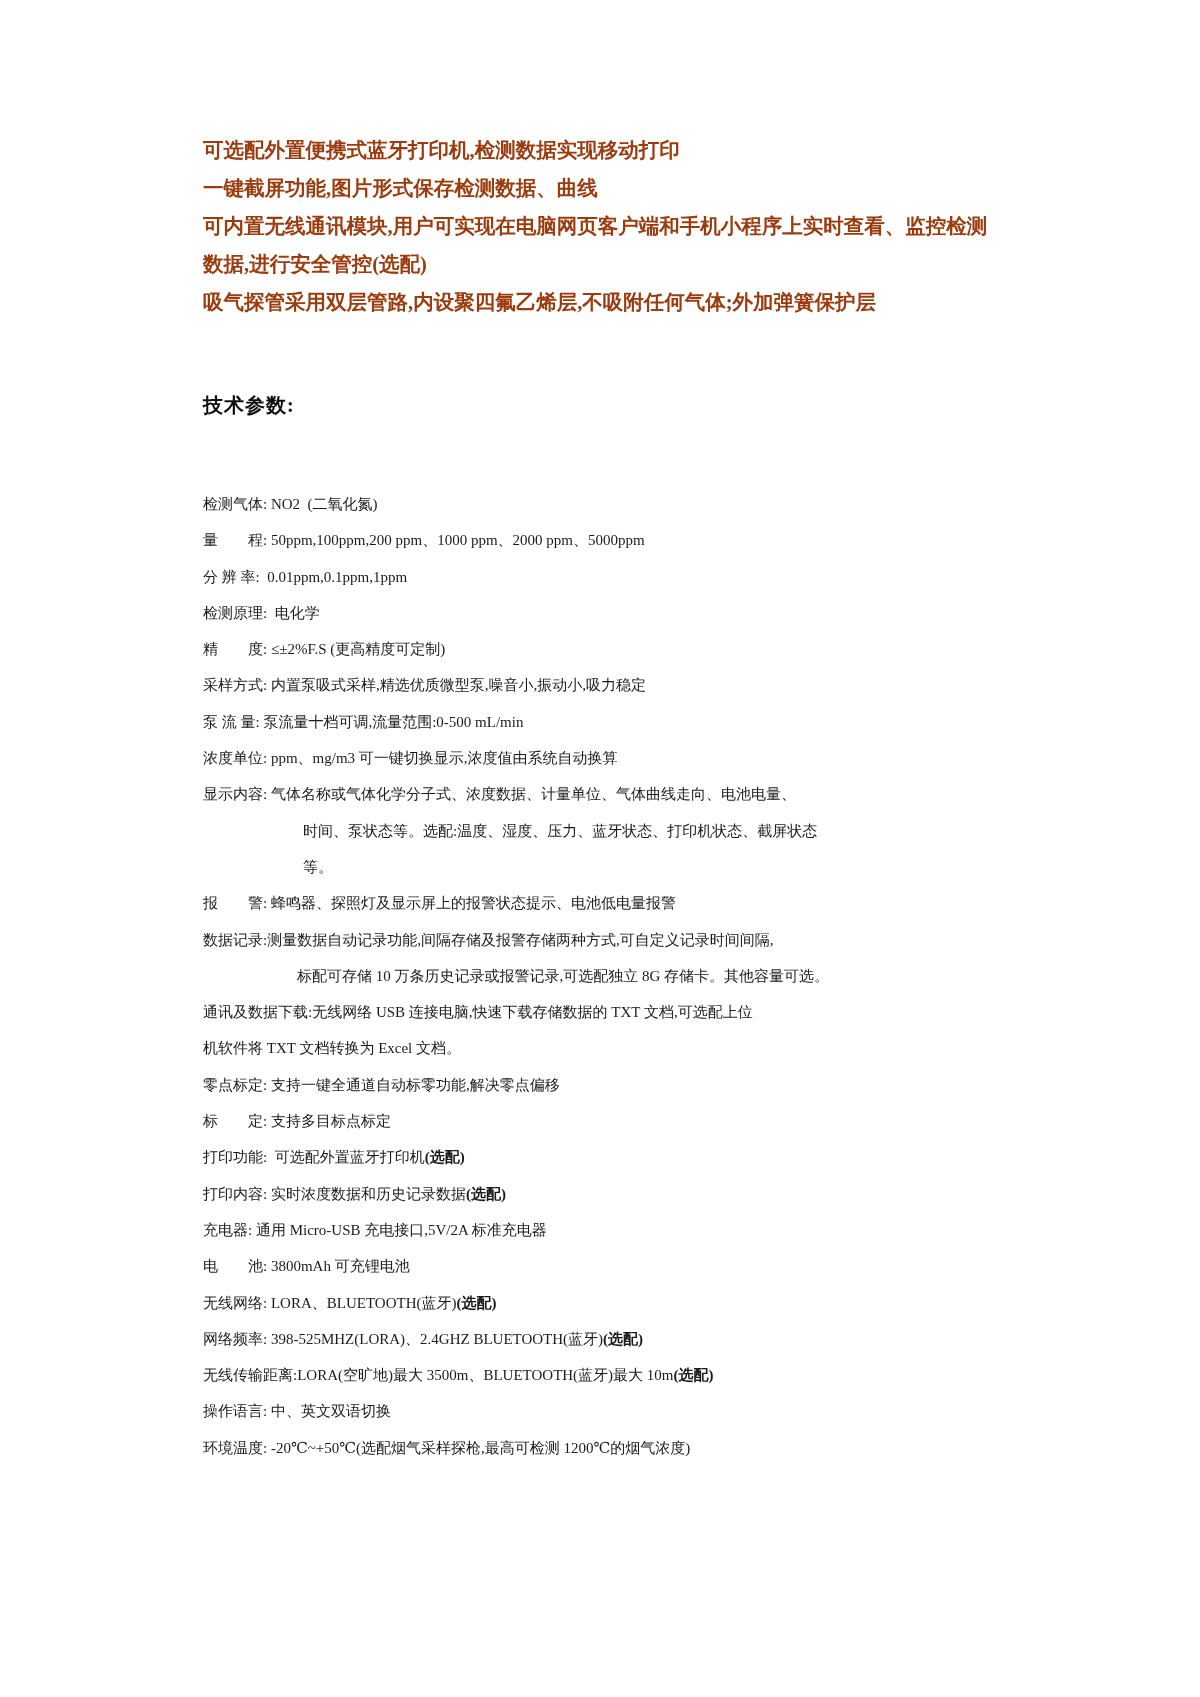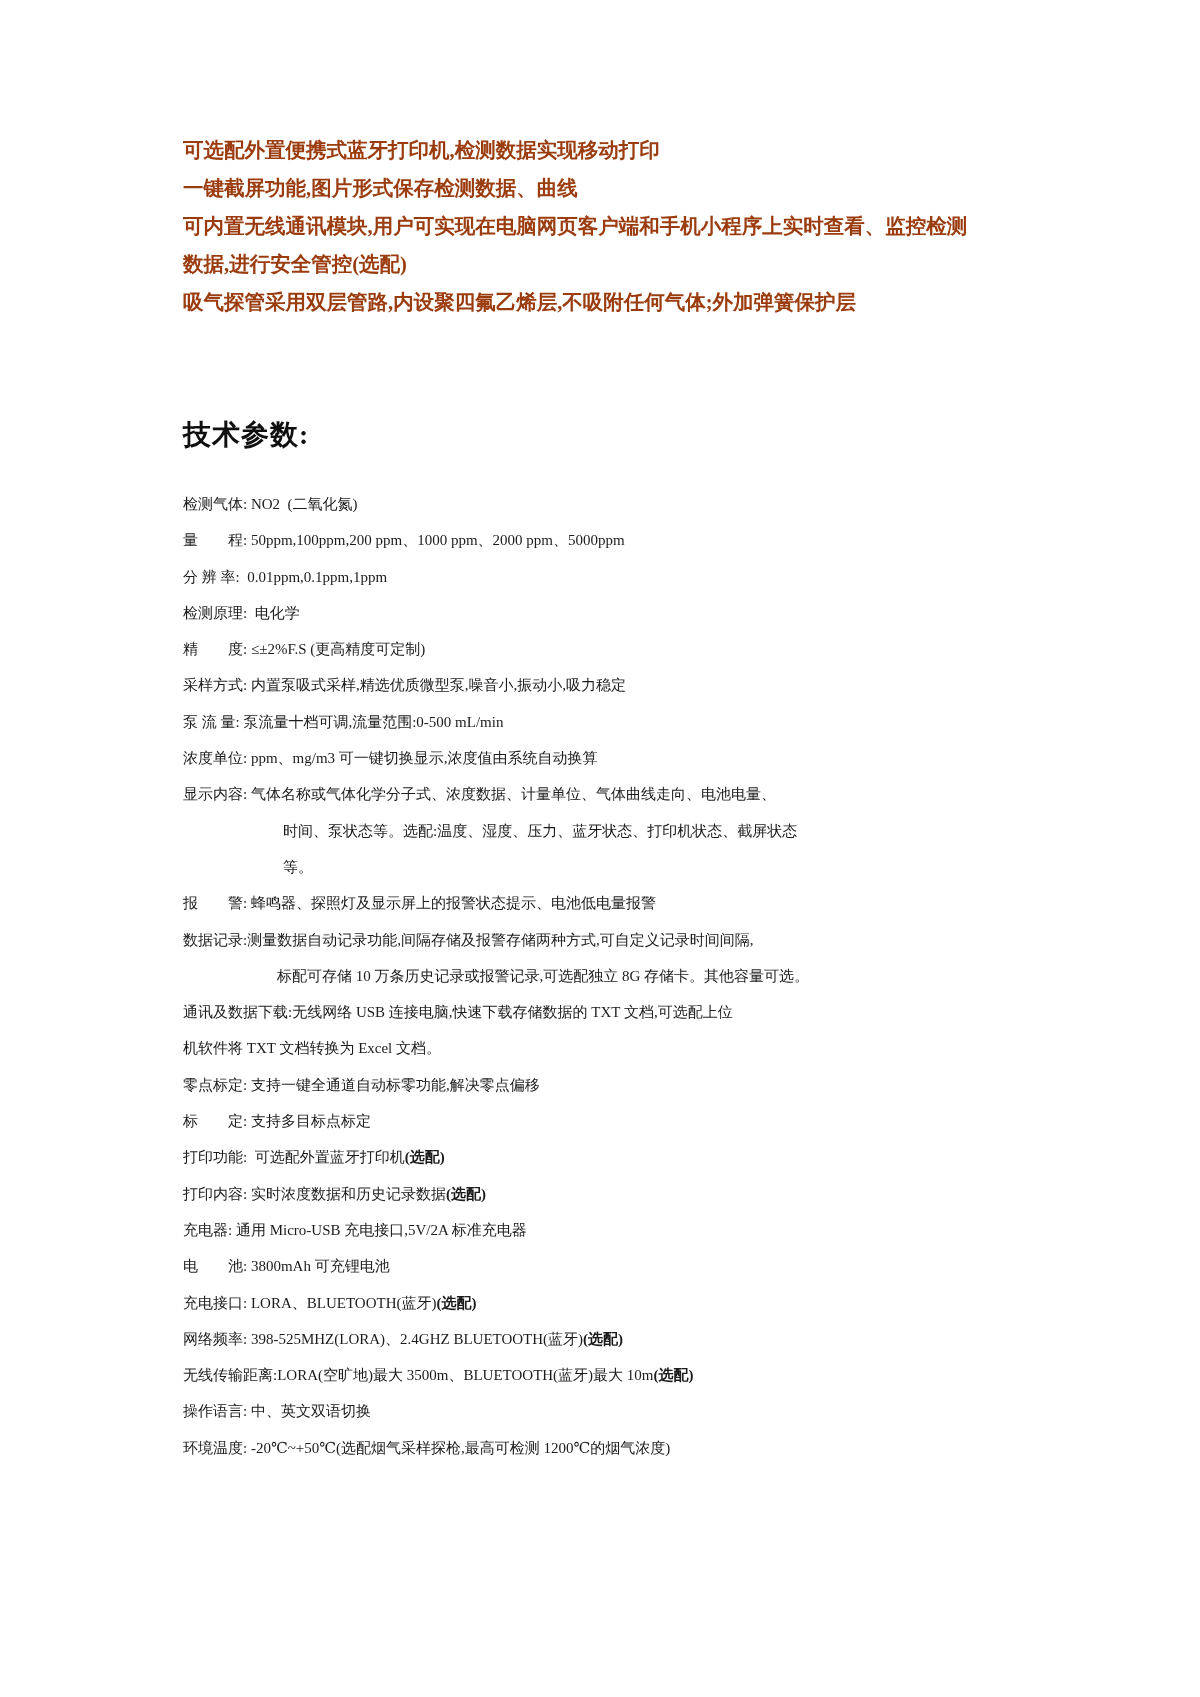--- a/index.html
+++ b/index.html
@@ -9,35 +9,36 @@
     background: #ffffff;
     font-family: "Liberation Serif", "DejaVu Serif", serif;
     color: #1b1b1b;
   }
   .page {
     position: relative;
     width: 1049px;
     height: 1697px;
     background: #ffffff;
     overflow: hidden;
+    margin-left: 20px;
   }
   .intro {
     position: absolute;
     left: 183px;
     top: 131px;
     font-weight: bold;
     font-size: 20.5px;
     line-height: 38px;
   }
   .heading {
     position: absolute;
     left: 183px;
-    top: 416px;
+    top: 392px;
     margin: 0;
-    font-size: 28px;
+    font-size: 20px;
     font-weight: bold;
     color: #0f0f0f;
     letter-spacing: 1px;
   }
   .specs {
     position: absolute;
     left: 183px;
     top: 486px;
     font-size: 15px;
     line-height: 36.3px;
@@ -77,19 +78,19 @@
       <div class="line indent-0"><span class="">数据记录:测量数据自动记录功能,间隔存储及报警存储两种方式,可自定义记录时间间隔,</span></div>
       <div class="line indent-2"><span class="">标配可存储 10 万条历史记录或报警记录,可选配独立 8G 存储卡。其他容量可选。</span></div>
       <div class="line indent-0"><span class="">通讯及数据下载:无线网络 USB 连接电脑,快速下载存储数据的 TXT 文档,可选配上位</span></div>
       <div class="line indent-0"><span class="">机软件将 TXT 文档转换为 Excel 文档。</span></div>
       <div class="line indent-0"><span class="">零点标定: 支持一键全通道自动标零功能,解决零点偏移</span></div>
       <div class="line indent-0"><span class="">标　　定: 支持多目标点标定</span></div>
       <div class="line indent-0"><span class="">打印功能:  可选配外置蓝牙打印机</span><span class="bold">(选配)</span></div>
       <div class="line indent-0"><span class="">打印内容: 实时浓度数据和历史记录数据</span><span class="bold">(选配)</span></div>
       <div class="line indent-0"><span class="">充电器: 通用 Micro-USB 充电接口,5V/2A 标准充电器</span></div>
       <div class="line indent-0"><span class="">电　　池: 3800mAh 可充锂电池</span></div>
-      <div class="line indent-0"><span class="">充电接口: LORA、BLUETOOTH(蓝牙)</span><span class="bold">(选配)</span></div>
+      <div class="line indent-0"><span class="">无线网络: LORA、BLUETOOTH(蓝牙)</span><span class="bold">(选配)</span></div>
       <div class="line indent-0"><span class="">网络频率: 398-525MHZ(LORA)、2.4GHZ BLUETOOTH(蓝牙)</span><span class="bold">(选配)</span></div>
       <div class="line indent-0"><span class="">无线传输距离:LORA(空旷地)最大 3500m、BLUETOOTH(蓝牙)最大 10m</span><span class="bold">(选配)</span></div>
       <div class="line indent-0"><span class="">操作语言: 中、英文双语切换</span></div>
       <div class="line indent-0"><span class="">环境温度: -20℃~+50℃(选配烟气采样探枪,最高可检测 1200℃的烟气浓度)</span></div>
     </div>
 </div>
 
 </body></html>

